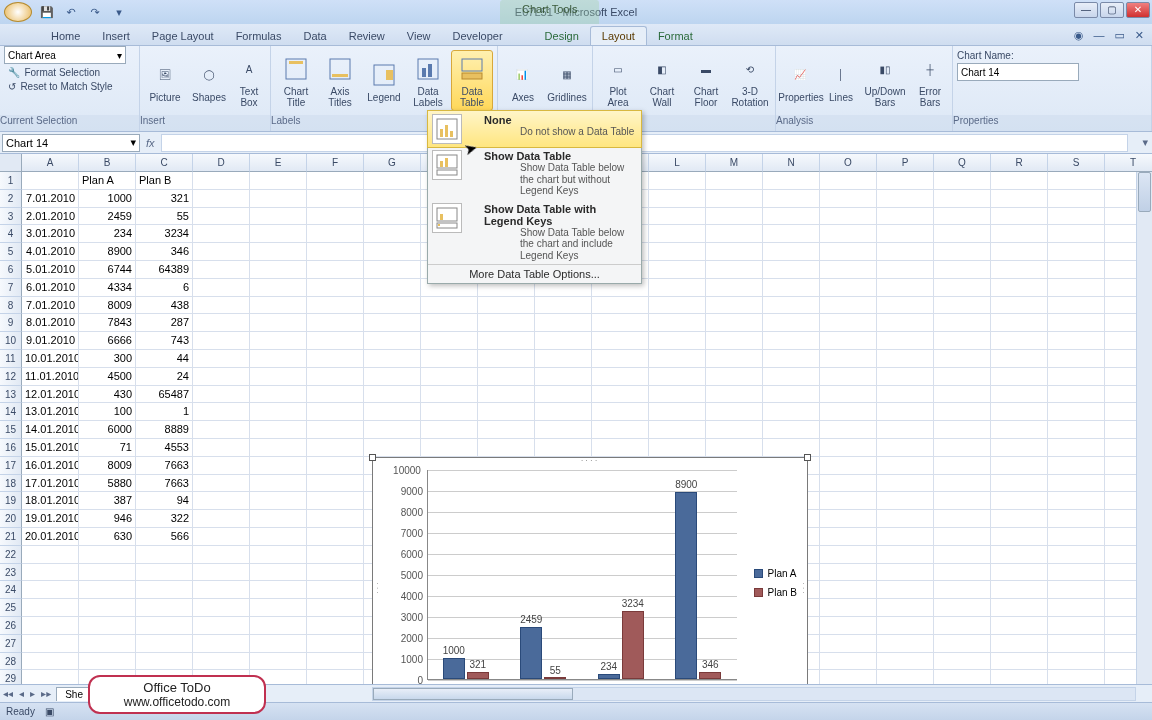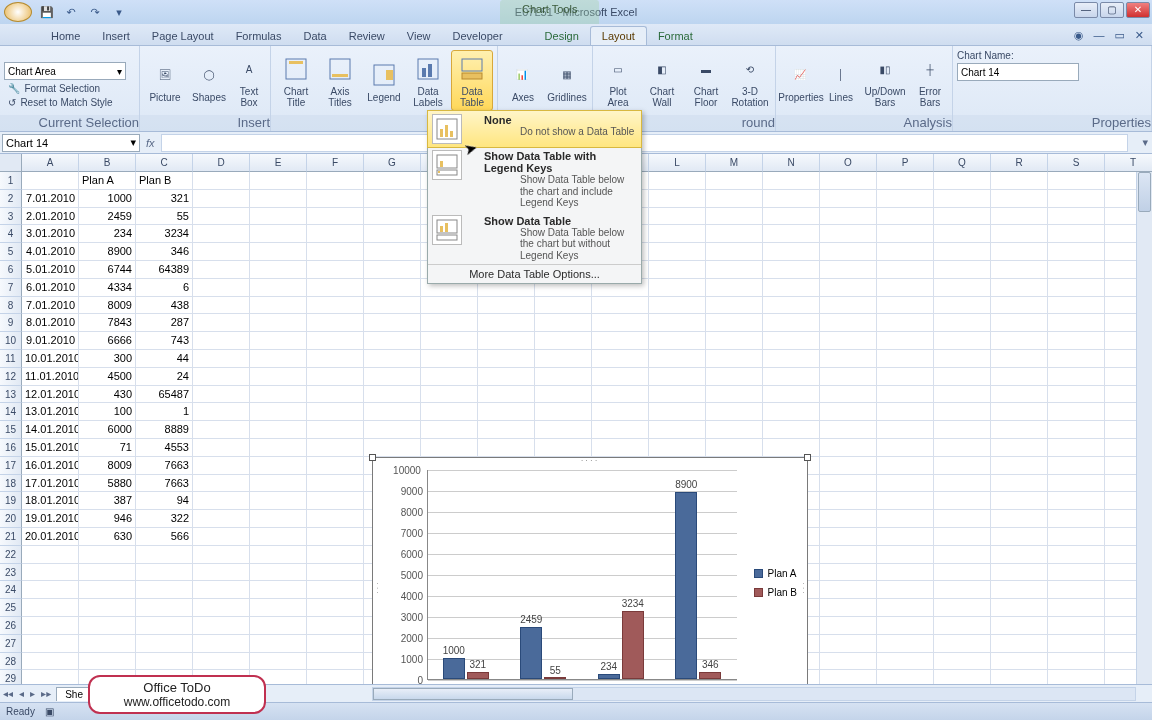--- a/index.html
+++ b/index.html
@@ -20,21 +20,21 @@
 .tabsrow { height: 22px; background: linear-gradient(#dfe9f7,#cfddf0); display:flex; align-items:flex-end; padding-left: 40px; border-bottom: 1px solid #a7bbd8; }
 .tabsrow .tab { padding: 3px 11px; color:#3a4a66; font-size:11px; cursor:pointer; }
 .tabsrow .tab.green { color: #2a6a3a; }
 .tabsrow .tab.active { background: #e6eef8; border: 1px solid #a7bbd8; border-bottom: none; border-radius: 3px 3px 0 0; color:#5a3a00; font-weight: normal;}
 .tabsrow .right-controls { margin-left: auto; display:flex; gap:10px; padding-right: 8px; padding-bottom:3px; color:#3a5a8a;}
 
 
 .ribbon { height: 86px; background: linear-gradient(#eaf1fb,#dde8f6); display:flex; border-bottom: 1px solid #a7bbd8; }
 .ribbon .group { border-right: 1px solid #c4d3e8; display:flex; flex-direction:column; }
 .ribbon .group .controls { flex:1; display:flex; align-items:center; padding: 2px 4px; gap: 2px; }
-.ribbon .group .label { height: 16px; text-align:right; font-size: 13px; color:#5a6a88; background: rgba(200,215,235,0.4); }
+.ribbon .group .label { height: 16px; text-align:left; font-size: 10px; color:#5a6a88; background: rgba(200,215,235,0.4); }
 .ribbon .bigbtn { width: 42px; display:flex; flex-direction:column; align-items:center; justify-content:flex-start; padding: 2px 1px; text-align:center; font-size:10px; color:#3a4a66; border:1px solid transparent; border-radius:3px;}
 .ribbon .bigbtn.active { background: linear-gradient(#fff0b0,#ffd85a); border-color:#d8a83a;}
 .ribbon .bigbtn .icon { width: 32px; height: 32px; margin-bottom:1px; display:flex; align-items:center; justify-content:center;}
 .ribbon .bigbtn .blabel { line-height:1.1; }
 .ribbon .smallrow { display:flex; flex-direction:column; font-size:10px; color:#3a4a66; gap:1px;}
 .ribbon .smallrow .sitem { display:flex; align-items:center; gap:4px; padding: 1px 4px; white-space:nowrap;}
 .ribbon .combo { width: 122px; height: 18px; border:1px solid #9ab; background:#fff; font-size:10px; padding: 1px 3px; display:flex; align-items:center; justify-content:space-between;}
 .ribbon .text-input { width: 122px; height: 18px; border:1px solid #9ab; background:#fff; font-size:10px; padding: 1px 3px;}
 
 
@@ -141,21 +141,21 @@
   <div class="right-controls">
     <span>◉</span>
     <span>—</span>
     <span>▭</span>
     <span>✕</span>
   </div>
 </div>
 
 <div class="ribbon">
   <div class="group" style="width:140px">
-    <div class="controls" style="flex-direction:column; align-items:flex-start; gap:2px; padding-top:16px;">
+    <div class="controls" style="flex-direction:column; align-items:flex-start; gap:2px; padding-top:0;">
       <div class="combo">
           <span>Chart Area</span>
           <span>▾</span>
         </div>
       <div class="smallrow">
         <div class="sitem">
             <span>🔧</span>
             <span>Format Selection</span>
           </div>
         <div class="sitem">
@@ -328,41 +328,41 @@
     <div class="dtext">
         <div class="dtitle">None</div>
         <div class="ddesc">Do not show a Data Table</div>
       </div>
   </div>
   <div class="ditem">
     <div class="dicon">
         <svg width="24" height="24">
           <rect x="2" y="2" width="20" height="13" fill="none" stroke="#888"></rect>
           <rect x="5" y="8" width="3" height="6" fill="#e8c060"></rect>
+          <rect x="10" y="5" width="3" height="9" fill="#e8c060"></rect>
+          <rect x="2" y="17" width="20" height="5" fill="none" stroke="#888"></rect>
+        </svg>
+      </div>
+    <div class="dtext">
+        <div class="dtitle">Show Data Table</div>
+        <div class="ddesc">Show Data Table below the chart but without Legend Keys</div>
+      </div>
+  </div>
+  <div class="ditem">
+    <div class="dicon">
+        <svg width="24" height="24">
+          <rect x="2" y="2" width="20" height="13" fill="none" stroke="#888"></rect>
+          <rect x="5" y="8" width="3" height="6" fill="#e8c060"></rect>
           <rect x="2" y="17" width="20" height="5" fill="none" stroke="#888"></rect>
           <rect x="3" y="18" width="2" height="2" fill="#e8c060"></rect>
         </svg>
       </div>
     <div class="dtext">
         <div class="dtitle">Show Data Table with Legend Keys</div>
         <div class="ddesc">Show Data Table below the chart and include Legend Keys</div>
-      </div>
-  </div>
-  <div class="ditem">
-    <div class="dicon">
-        <svg width="24" height="24">
-          <rect x="2" y="2" width="20" height="13" fill="none" stroke="#888"></rect>
-          <rect x="5" y="8" width="3" height="6" fill="#e8c060"></rect>
-          <rect x="10" y="5" width="3" height="9" fill="#e8c060"></rect>
-          <rect x="2" y="17" width="20" height="5" fill="none" stroke="#888"></rect>
-        </svg>
-      </div>
-    <div class="dtext">
-        <div class="dtitle">Show Data Table</div>
-        <div class="ddesc">Show Data Table below the chart but without Legend Keys</div>
       </div>
   </div>
   <div class="dfooter">More Data Table Options...</div>
 </div>
 <div class="cursor">➤</div>
 
 <div class="fbar">
   <div class="namebox">
       <span>Chart 14</span>
       <span>▾</span>

